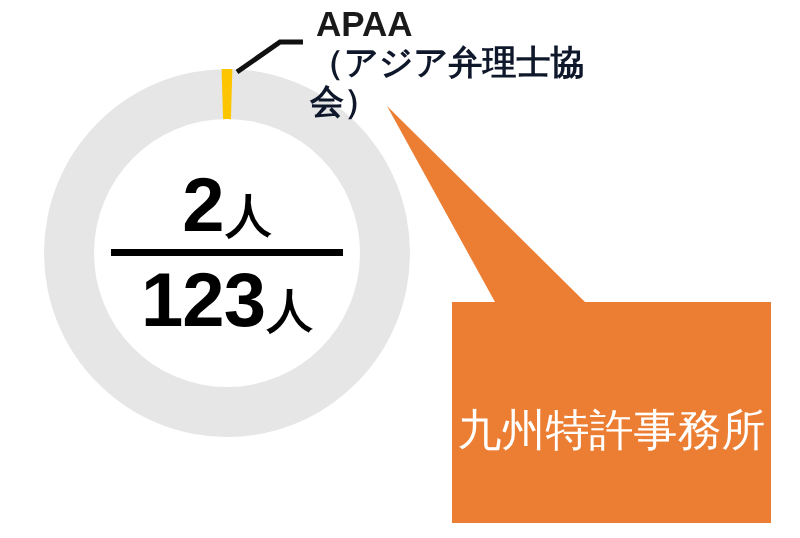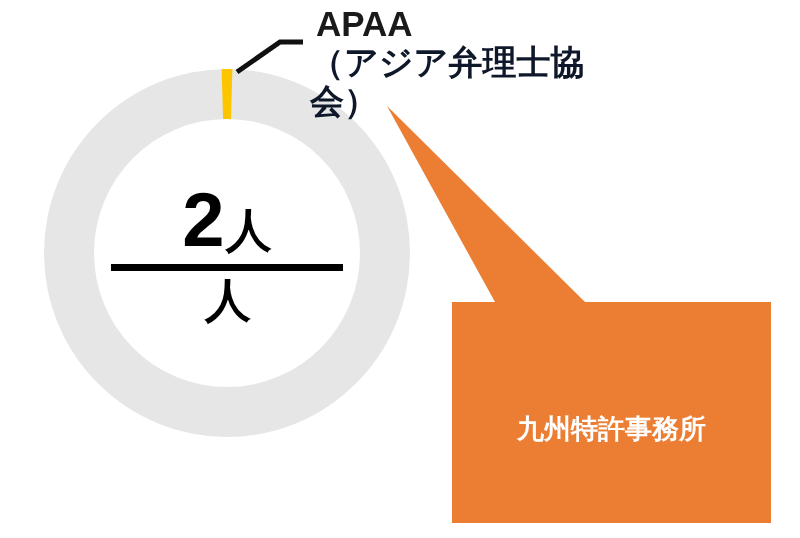--- a/index.html
+++ b/index.html
@@ -129,22 +129,22 @@
     width: 319px;
     height: 221px;
     display: flex;
     flex-direction: column;
     align-items: center;
     justify-content: center;
     color: #ffffff;
     pointer-events: none;
   }
   #callout-office {
-    font-size: 27px;
-    font-weight: 700;
+    font-size: 44px;
+    font-weight: 400;
     line-height: 1.1;
     letter-spacing: 0px;
     white-space: nowrap;
     margin-top: 35px;
   }
   #callout-count {
     font-size: 55px;
     font-weight: 700;
     line-height: 1.1;
     margin-top: 22px;
@@ -167,20 +167,21 @@
     </svg>
   </div>
 
   <div id="fraction-group">
     <div class="fraction-line" id="fraction-numerator">
       <span class="frac-num">2</span>
         <span class="frac-unit">人</span>
     </div>
     <div id="fraction-bar"></div>
     <div class="fraction-line" id="fraction-denominator">
+      <span class="frac-num">123</span>
         <span class="frac-unit">人</span>
     </div>
   </div>
 
   <div id="leader-line">
     <svg viewBox="0 0 90 55" xmlns="http://www.w3.org/2000/svg" aria-hidden="true">
       <polyline points="9,42 52,12 75,12" fill="none" stroke="#111111" stroke-width="5" stroke-linecap="butt" stroke-linejoin="miter"></polyline>
     </svg>
   </div>
 

